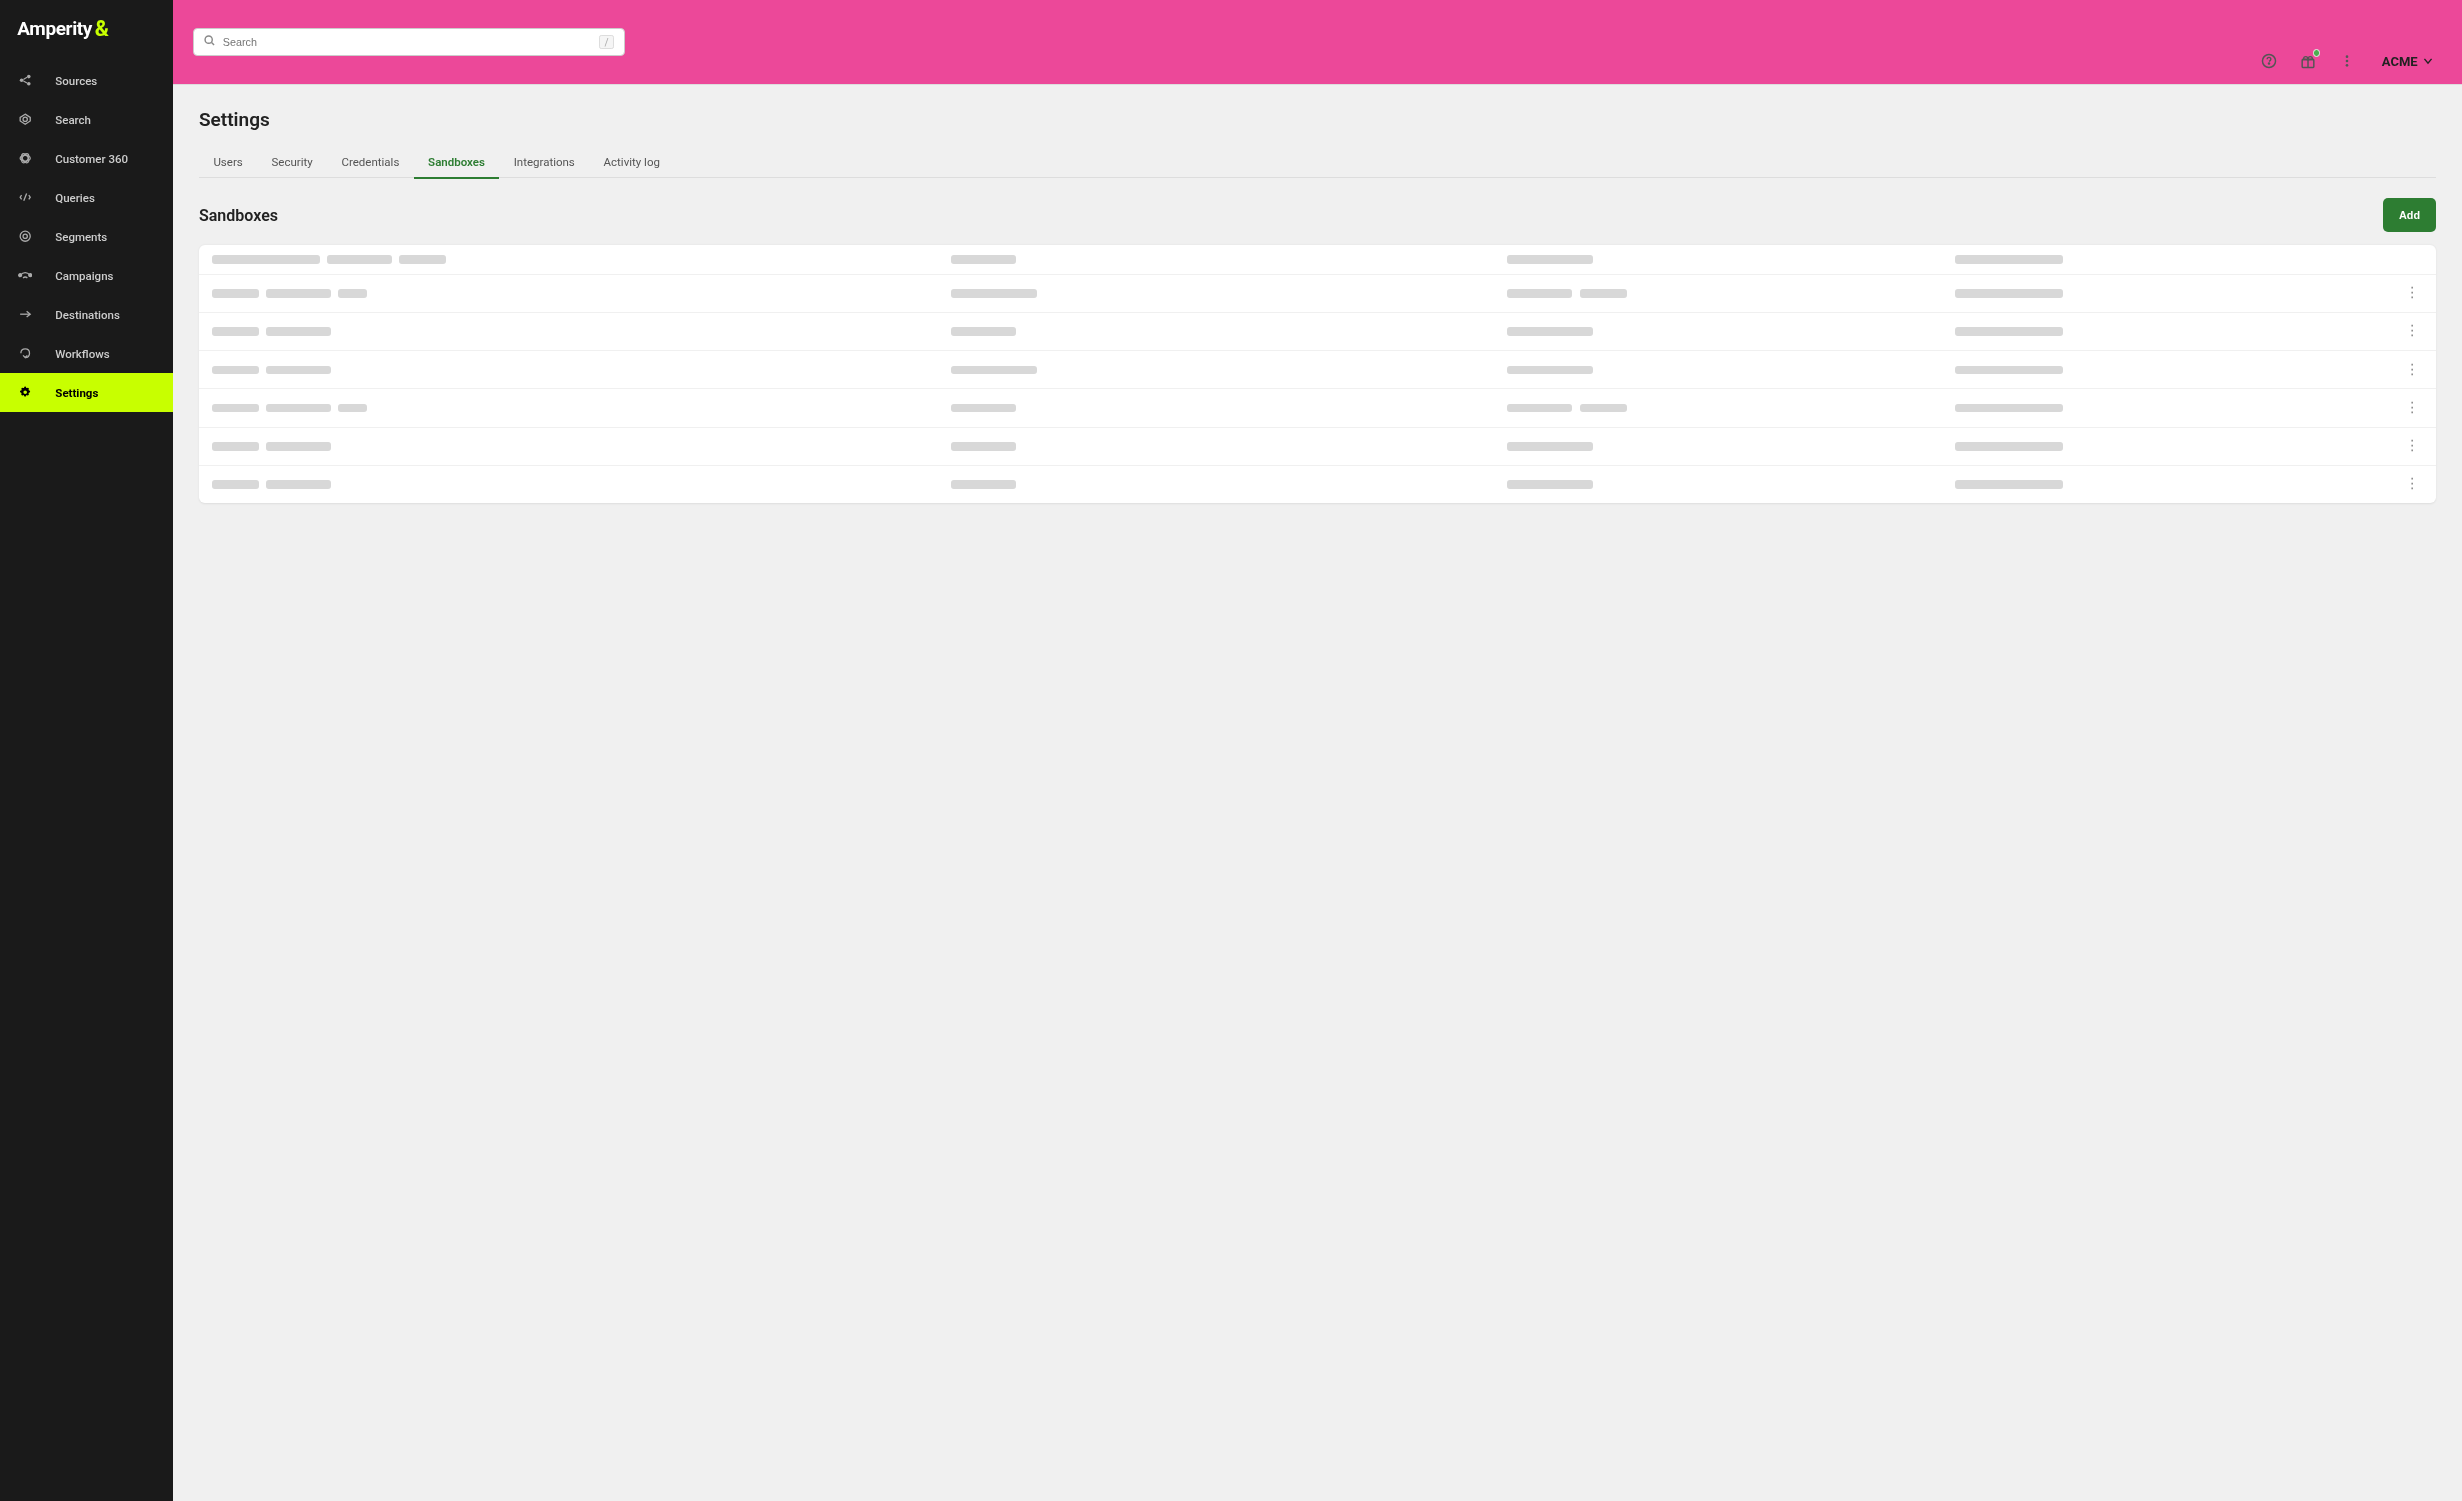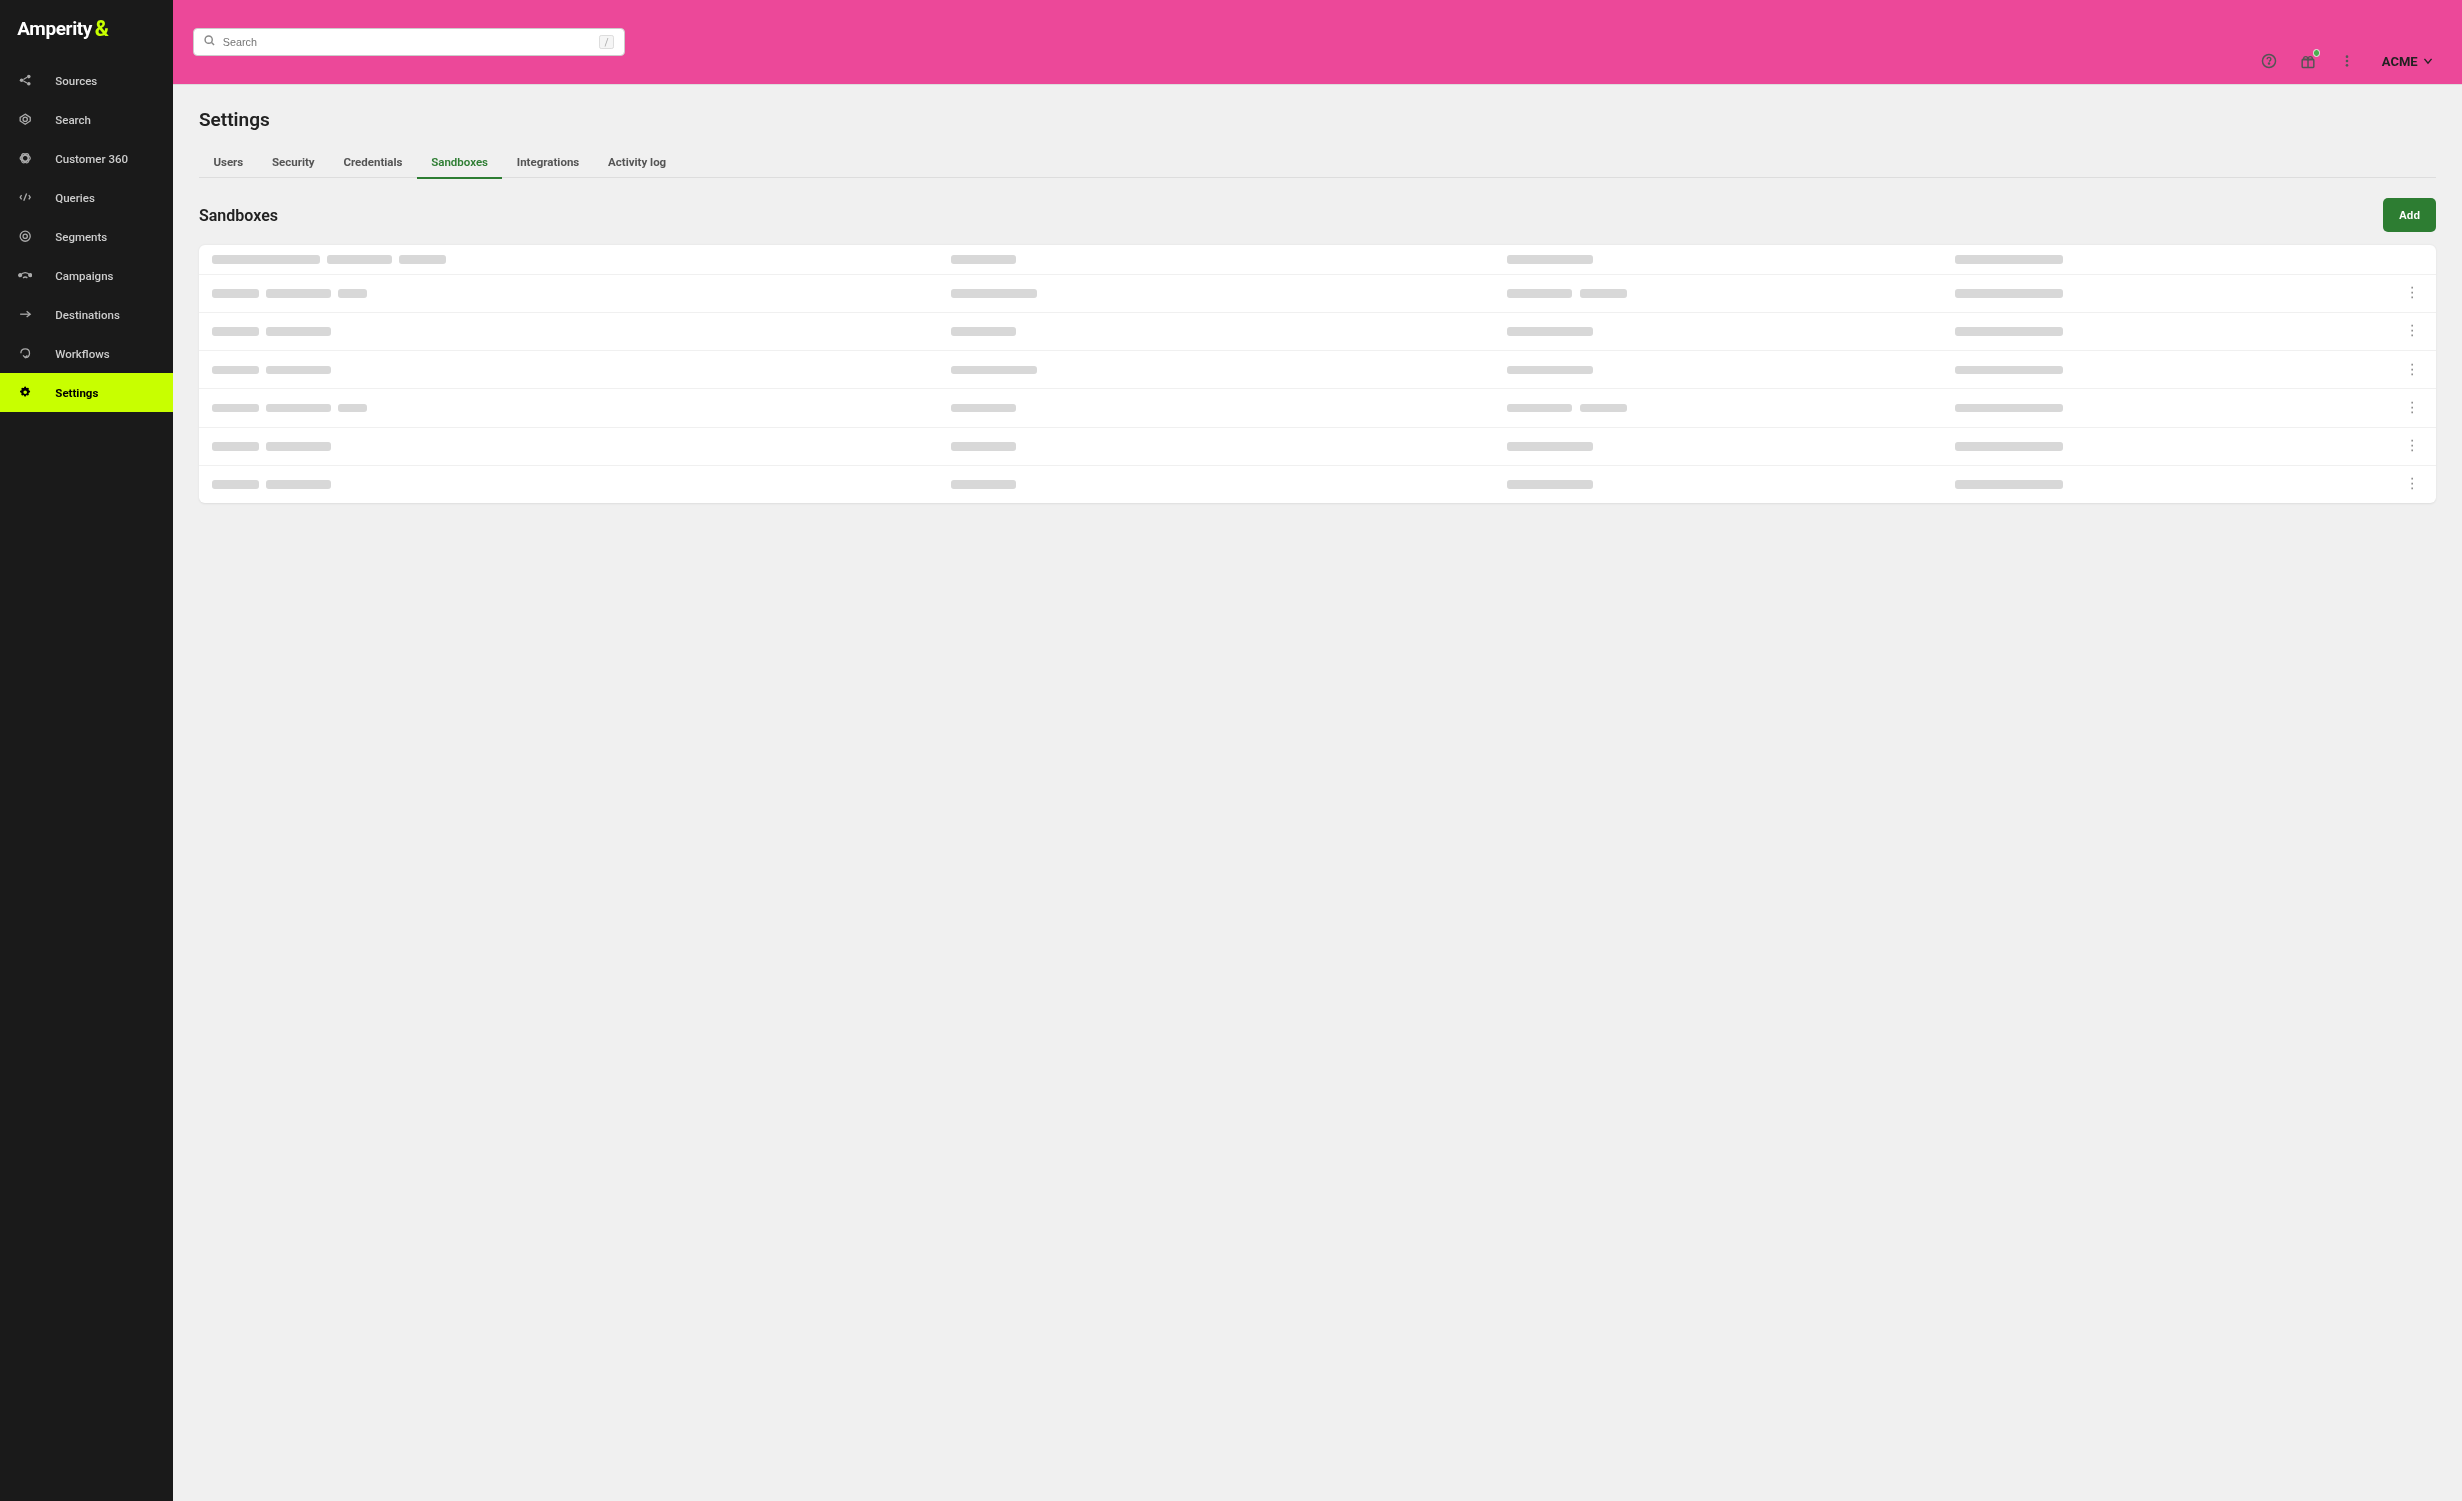--- a/index.html
+++ b/index.html
@@ -201,21 +201,21 @@
     .tabs {
       display: flex;
       gap: 0;
       border-bottom: 1.4px solid #ddd;
       margin-bottom: 20px;
     }
 
     .tab {
       padding: 7.2px 14.4px;
       font-size: 11.5px;
-      font-weight: 700;
+      font-weight: 400;
       color: #555;
       cursor: pointer;
       border-bottom: 2.2px solid transparent;
       margin-bottom: -1.4px;
       transition: color 0.15s;
     }
 
     .tab.active {
       color: #2d7d32;
       border-bottom: 2.2px solid #2d7d32;

